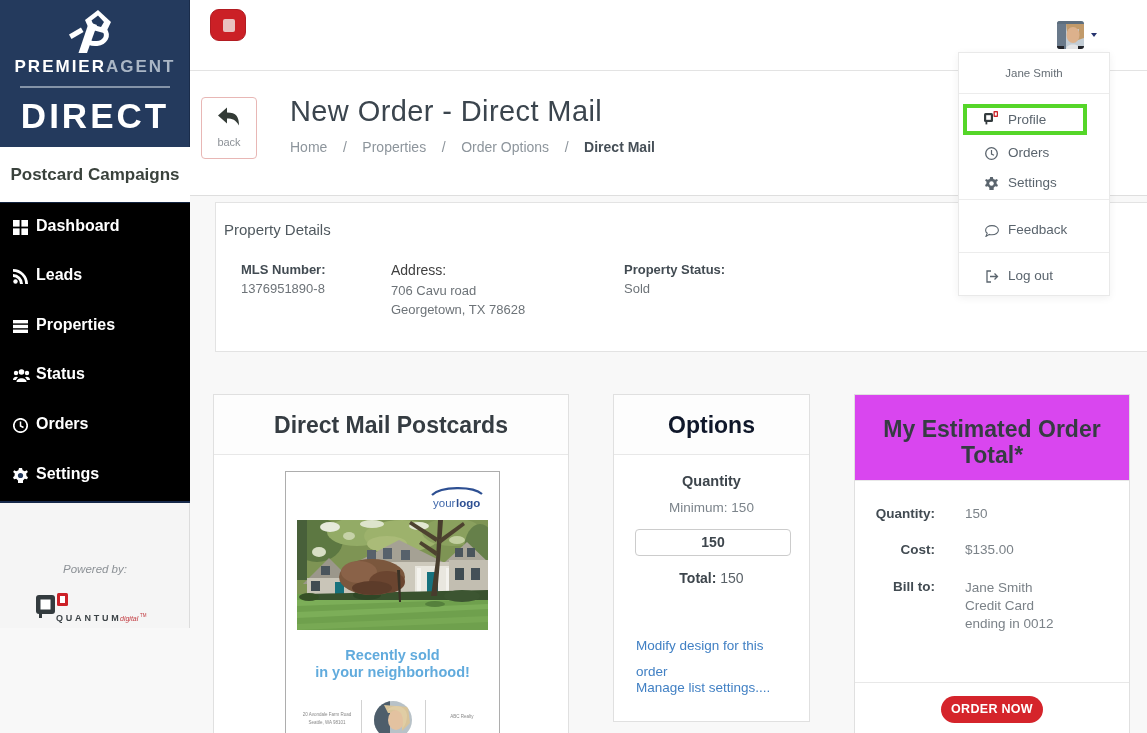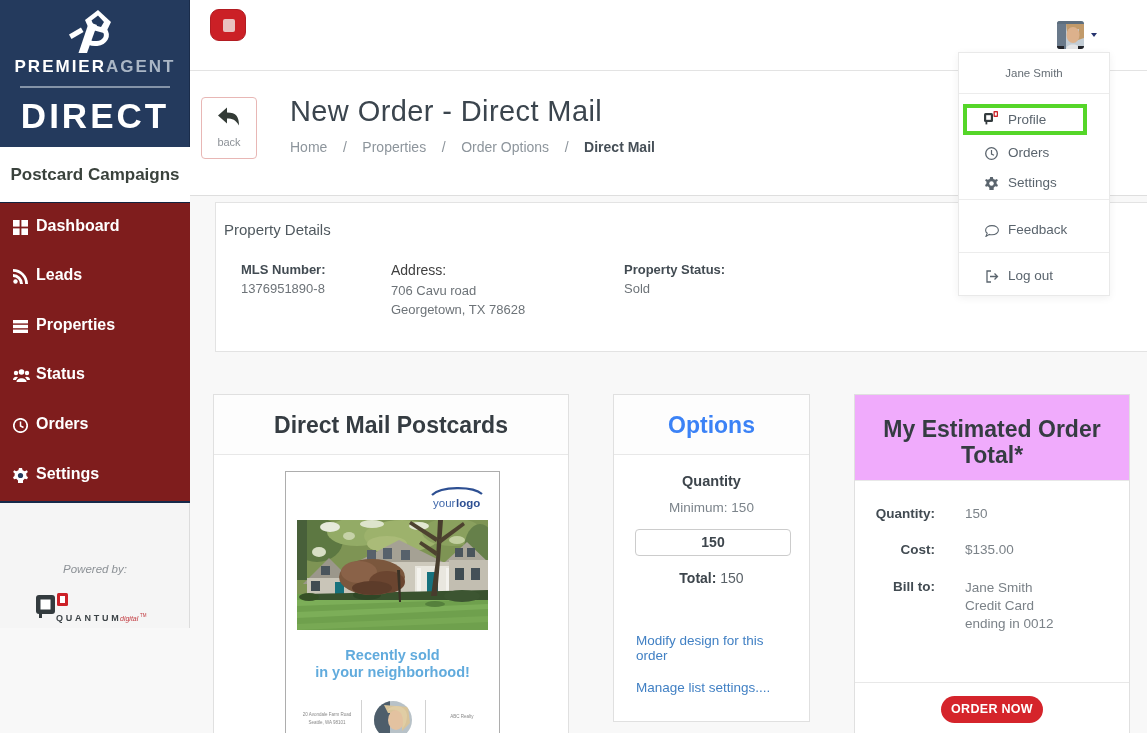--- a/index.html
+++ b/index.html
@@ -148,32 +148,32 @@
           <path d="M13 10 C18 2 32 4 33 14 C33 22 30 26 28 28 C30 20 29 12 24 10 C20 8 15 9 13 10 Z" fill="#e0cda4"></path>
           <path d="M8 38 C10 30 30 30 32 38 Z" fill="#d7dadd"></path>
         </svg>
       </div>
       <div class="a" style="left:146px;top:242px;width:60px;font-size:4.5px;color:#888;text-align:center;">ABC Realty</div>
     </div>
   </div>
 
   <div class="a" style="left:423px;top:394px;width:197px;height:328px;background:#fff;border:1px solid #e0e0e0;">
     <div class="a" style="left:0;top:0;width:195px;height:60px;border-bottom:1px solid #e8e8e8;background:#fdfdfd;">
-      <div style="text-align:center;font-size:23px;font-weight:bold;color:#3b82f6;margin-top:17px;">Options</div>
+      <div style="text-align:center;font-size:23px;font-weight:bold;color:#0f172a;margin-top:17px;">Options</div>
     </div>
     <div class="a" style="left:0;top:78px;width:195px;text-align:center;font-size:14.5px;font-weight:bold;color:#3d454c;">Quantity</div>
     <div class="a" style="left:0;top:105px;width:195px;text-align:center;font-size:13.5px;color:#7c848b;">Minimum: 150</div>
     <div class="a" style="left:21px;top:134px;width:156px;height:27px;border:1px solid #cccccc;border-radius:4px;background:#fff;text-align:center;line-height:25px;font-size:14px;font-weight:bold;color:#3d454c;">150</div>
     <div class="a" style="left:0;top:175px;width:195px;text-align:center;font-size:14px;color:#5a6268;"><b style="color:#3d454c;">Total:</b> 150</div>
-    <div class="a" style="left:22px;top:238px;width:150px;font-size:13.5px;color:#4180c4;line-height:15px;">Modify design for this order</div>
+    <div class="a" style="left:22px;top:238px;width:150px;font-size:13.5px;color:#4180c4;line-height:26px;">Modify design for this order</div>
     <div class="a" style="left:22px;top:285px;font-size:13.5px;color:#4180c4;">Manage list settings....</div>
   </div>
 
   <div class="a" style="left:664px;top:394px;width:276px;height:345px;background:#fff;border:1px solid #e0e0e0;">
-    <div class="a" style="left:0;top:0;width:274px;height:86px;border-bottom:1px solid #e8e8e8;background:#f0abfc;">
+    <div class="a" style="left:0;top:0;width:274px;height:86px;border-bottom:1px solid #e8e8e8;background:#d946ef;">
       <div style="text-align:center;font-size:23px;font-weight:bold;color:#353c42;margin-top:21px;line-height:26px;">My Estimated Order<br>Total*</div>
     </div>
     <div class="a" style="left:0px;top:111px;width:80px;text-align:right;font-size:13.5px;font-weight:bold;color:#424b52;">Quantity:</div>
     <div class="a" style="left:110px;top:111px;font-size:13.5px;color:#7b8288;">150</div>
     <div class="a" style="left:0px;top:147px;width:80px;text-align:right;font-size:13.5px;font-weight:bold;color:#424b52;">Cost:</div>
     <div class="a" style="left:110px;top:147px;font-size:13.5px;color:#7b8288;">$135.00</div>
     <div class="a" style="left:0px;top:184px;width:80px;text-align:right;font-size:13.5px;font-weight:bold;color:#424b52;">Bill to:</div>
     <div class="a" style="left:110px;top:184px;font-size:13.5px;color:#7b8288;line-height:18px;">Jane Smith<br>Credit Card<br>ending in 0012</div>
     <div class="a" style="left:0;top:287px;width:274px;border-top:1px solid #e8e8e8;"></div>
     <div class="a" style="left:86px;top:301px;width:102px;height:27px;background:#d5242b;border-radius:13.5px;text-align:center;line-height:27px;font-size:12.5px;font-weight:bold;color:#fff;letter-spacing:0.3px;">ORDER NOW</div>
@@ -192,21 +192,21 @@
     </svg>
     <div class="a" style="left:0;top:57px;width:190px;text-align:center;font-size:17px;font-weight:bold;letter-spacing:2px;color:#fff;">PREMIER<span style="color:#aab6c5;">AGENT</span></div>
     <div class="a" style="left:20px;top:86px;width:150px;height:2px;background:#8493a8;"></div>
     <div class="a" style="left:0;top:96px;width:190px;text-align:center;font-size:35px;font-weight:bold;letter-spacing:3px;color:#fff;">DIRECT</div>
   </div>
 
   <div class="a" style="left:0;top:147px;width:190px;height:56px;background:#fff;border-bottom:1px solid #12233f;">
     <div class="a" style="left:0;top:18px;width:190px;text-align:center;font-size:17px;font-weight:bold;color:#3a423c;">Postcard Campaigns</div>
   </div>
 
-  <div class="a" style="left:0;top:203px;width:190px;height:300px;background:#7f1d1d;border-bottom:2px solid #16294a;">
+  <div class="a" style="left:0;top:203px;width:190px;height:300px;background:#000000;border-bottom:2px solid #16294a;">
     <div class="a menu-item" style="top:13px;">
       <svg class="mi" width="15" height="15" viewBox="0 0 15 15">
           <rect x="0" y="0" width="6.6" height="6.6" fill="#fff"></rect>
           <rect x="8.4" y="0" width="6.6" height="6.6" fill="#fff"></rect>
           <rect x="0" y="8.4" width="6.6" height="6.6" fill="#fff"></rect>
           <rect x="8.4" y="8.4" width="6.6" height="6.6" fill="#fff"></rect>
         </svg>
       <span class="ml">Dashboard</span>
     </div>
     <div class="a menu-item" style="top:62px;">

